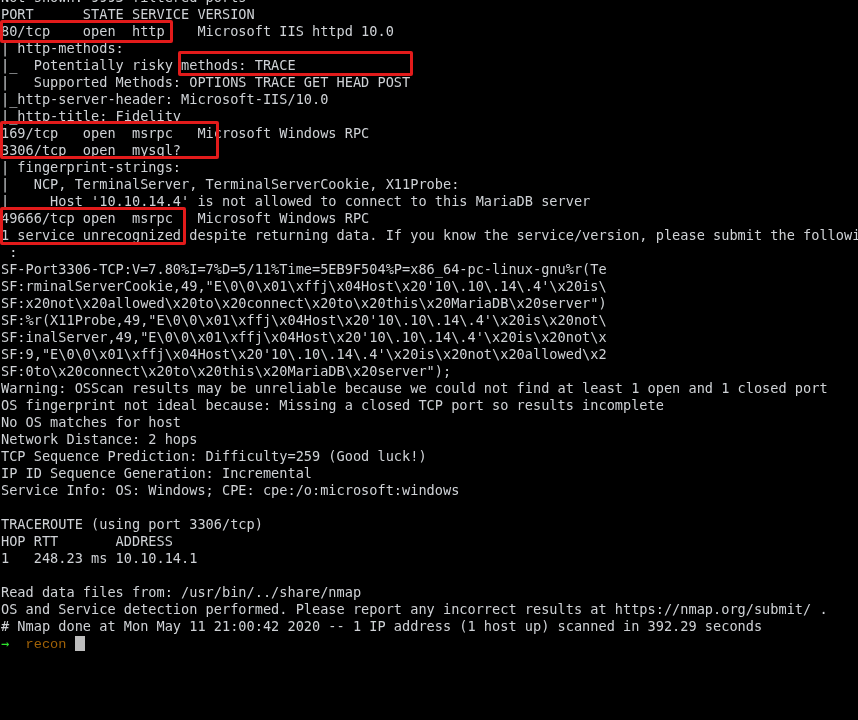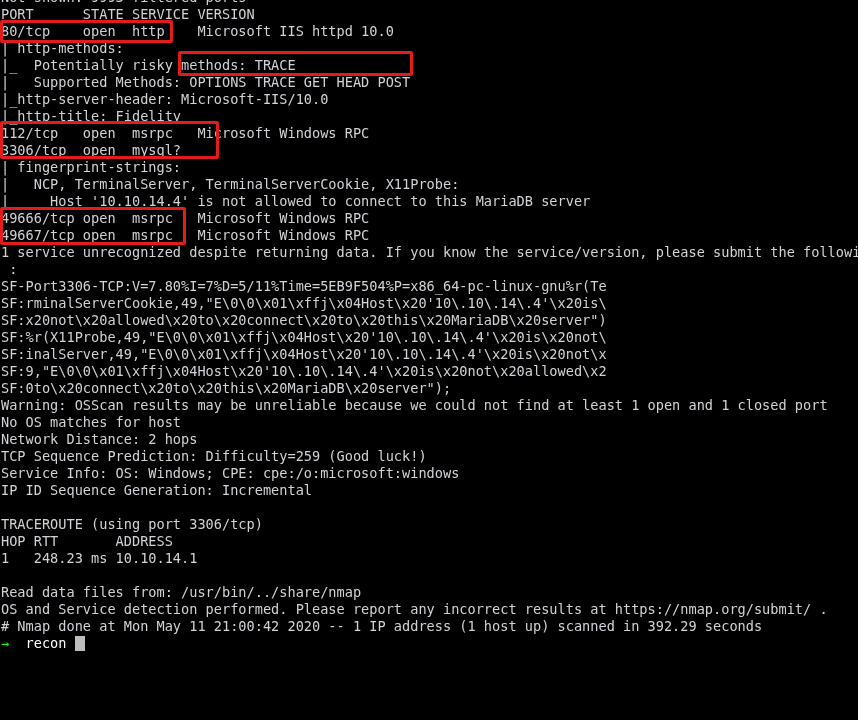--- a/index.html
+++ b/index.html
@@ -40,21 +40,21 @@
     font-size: 13.6px;
   }
   .line.blank { color: transparent; }
   .prompt-line {
     height: 17px;
     line-height: 17px;
     white-space: pre;
     font-size: 13.6px;
   }
   .arrow { color: #2ee62e; }
-  .pwd   { color: #ffffff; }
+  .pwd   { color: #a16207; font-family: Liberation Mono, monospace; }
   .cursor {
     display: inline-block;
     width: 10px;
     height: 15px;
     background: #bdbdbd;
     vertical-align: -3px;
   }
   
   .hl {
     position: absolute;
@@ -71,42 +71,42 @@
 
   <div class="scroll">
     <div class="line">Not shown: 9993 filtered ports</div>
     <div class="line">PORT      STATE SERVICE VERSION</div>
     <div class="line">80/tcp    open  http    Microsoft IIS httpd 10.0</div>
     <div class="line">| http-methods:</div>
     <div class="line">|_  Potentially risky methods: TRACE</div>
     <div class="line">|   Supported Methods: OPTIONS TRACE GET HEAD POST</div>
     <div class="line">|_http-server-header: Microsoft-IIS/10.0</div>
     <div class="line">|_http-title: Fidelity</div>
-    <div class="line">112/tcp   open  msrpc   Microsoft Windows RPC</div>
+    <div class="line">169/tcp   open  msrpc   Microsoft Windows RPC</div>
     <div class="line">3306/tcp  open  mysql?</div>
     <div class="line">| fingerprint-strings:</div>
     <div class="line">|   NCP, TerminalServer, TerminalServerCookie, X11Probe:</div>
     <div class="line">|_    Host '10.10.14.4' is not allowed to connect to this MariaDB server</div>
     <div class="line">49666/tcp open  msrpc   Microsoft Windows RPC</div>
-    <div class="line">49667/tcp open  msrpc   Microsoft Windows RPC</div>
     <div class="line">1 service unrecognized despite returning data. If you know the service/version, please submit the following</div>
     <div class="line"> :</div>
     <div class="line">SF-Port3306-TCP:V=7.80%I=7%D=5/11%Time=5EB9F504%P=x86_64-pc-linux-gnu%r(Te</div>
     <div class="line">SF:rminalServerCookie,49,"E\0\0\x01\xffj\x04Host\x20'10\.10\.14\.4'\x20is\</div>
     <div class="line">SF:x20not\x20allowed\x20to\x20connect\x20to\x20this\x20MariaDB\x20server")</div>
     <div class="line">SF:%r(X11Probe,49,"E\0\0\x01\xffj\x04Host\x20'10\.10\.14\.4'\x20is\x20not\</div>
     <div class="line">SF:inalServer,49,"E\0\0\x01\xffj\x04Host\x20'10\.10\.14\.4'\x20is\x20not\x</div>
     <div class="line">SF:9,"E\0\0\x01\xffj\x04Host\x20'10\.10\.14\.4'\x20is\x20not\x20allowed\x2</div>
     <div class="line">SF:0to\x20connect\x20to\x20this\x20MariaDB\x20server");</div>
     <div class="line">Warning: OSScan results may be unreliable because we could not find at least 1 open and 1 closed port</div>
+    <div class="line">OS fingerprint not ideal because: Missing a closed TCP port so results incomplete</div>
     <div class="line">No OS matches for host</div>
     <div class="line">Network Distance: 2 hops</div>
     <div class="line">TCP Sequence Prediction: Difficulty=259 (Good luck!)</div>
+    <div class="line">IP ID Sequence Generation: Incremental</div>
     <div class="line">Service Info: OS: Windows; CPE: cpe:/o:microsoft:windows</div>
-    <div class="line">IP ID Sequence Generation: Incremental</div>
     <div class="line blank"></div>
     <div class="line">TRACEROUTE (using port 3306/tcp)</div>
     <div class="line">HOP RTT       ADDRESS</div>
     <div class="line">1   248.23 ms 10.10.14.1</div>
     <div class="line blank"></div>
     <div class="line">Read data files from: /usr/bin/../share/nmap</div>
     <div class="line">OS and Service detection performed. Please report any incorrect results at https://nmap.org/submit/ .</div>
     <div class="line"># Nmap done at Mon May 11 21:00:42 2020 -- 1 IP address (1 host up) scanned in 392.29 seconds</div>
 
     <div class="prompt-line"><span class="arrow">→</span><span>  </span><span class="pwd">recon</span><span> </span><span class="cursor"></span></div>

